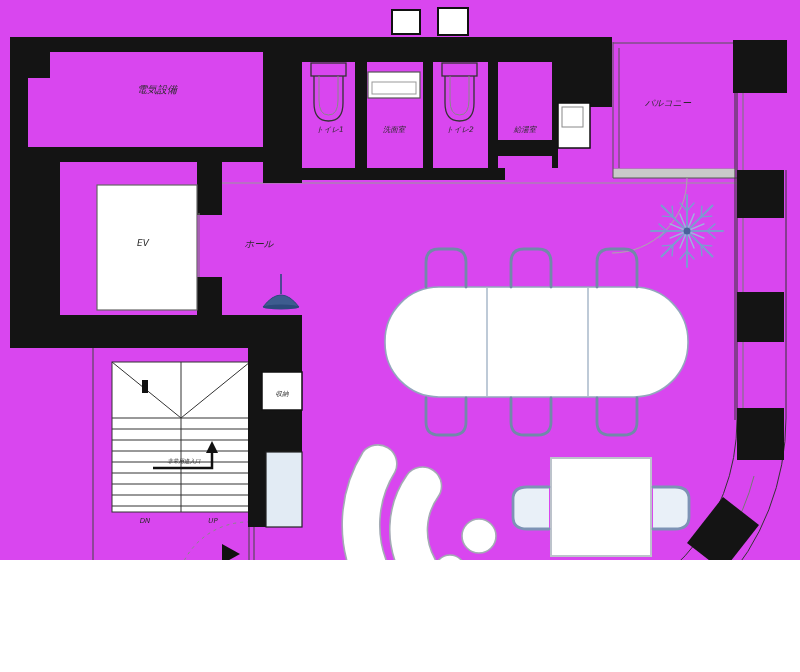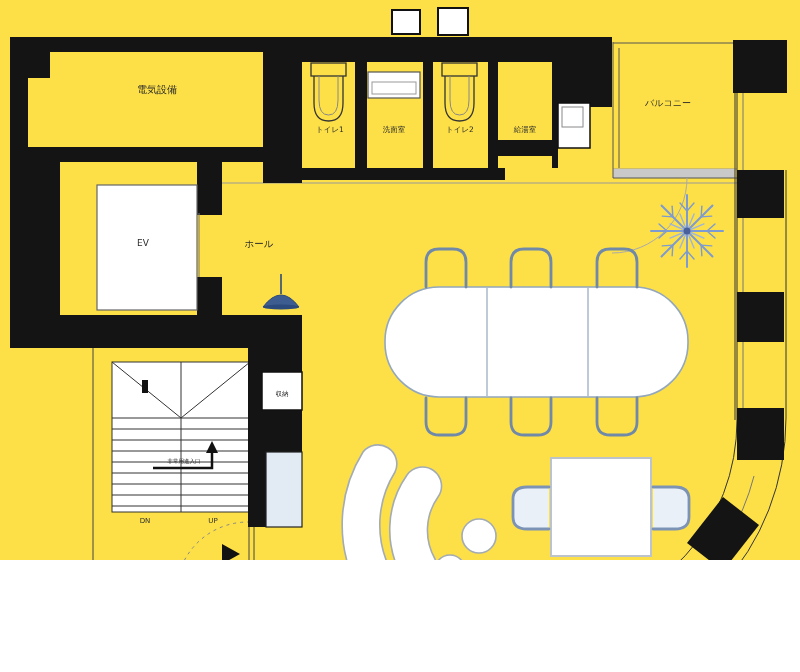--- a/index.html
+++ b/index.html
@@ -1,17 +1,17 @@
 <!DOCTYPE html>
 <html><head>
 <meta charset="utf-8">
 <style>
   html,body{margin:0;padding:0;background:#ffffff;}
-  .stage{position:relative;width:800px;height:560px;background:#fde047;overflow:hidden;
-         font-family:"DejaVu Sans",sans-serif;}
+  .stage{position:relative;width:800px;height:560px;background:#d946ef;overflow:hidden;
+         font-family:"DejaVu Sans",sans-serif;font-style:italic;}
   svg{display:block;}
   text{font-family:"DejaVu Sans",sans-serif;fill:#2b2b2b;}
 </style>
 </head>
 <body>
 
 <div class="stage">
 <svg width="800" height="672" viewBox="0 0 800 672">
   <defs>
     <pattern id="hatch" width="6" height="6" patternUnits="userSpaceOnUse">

